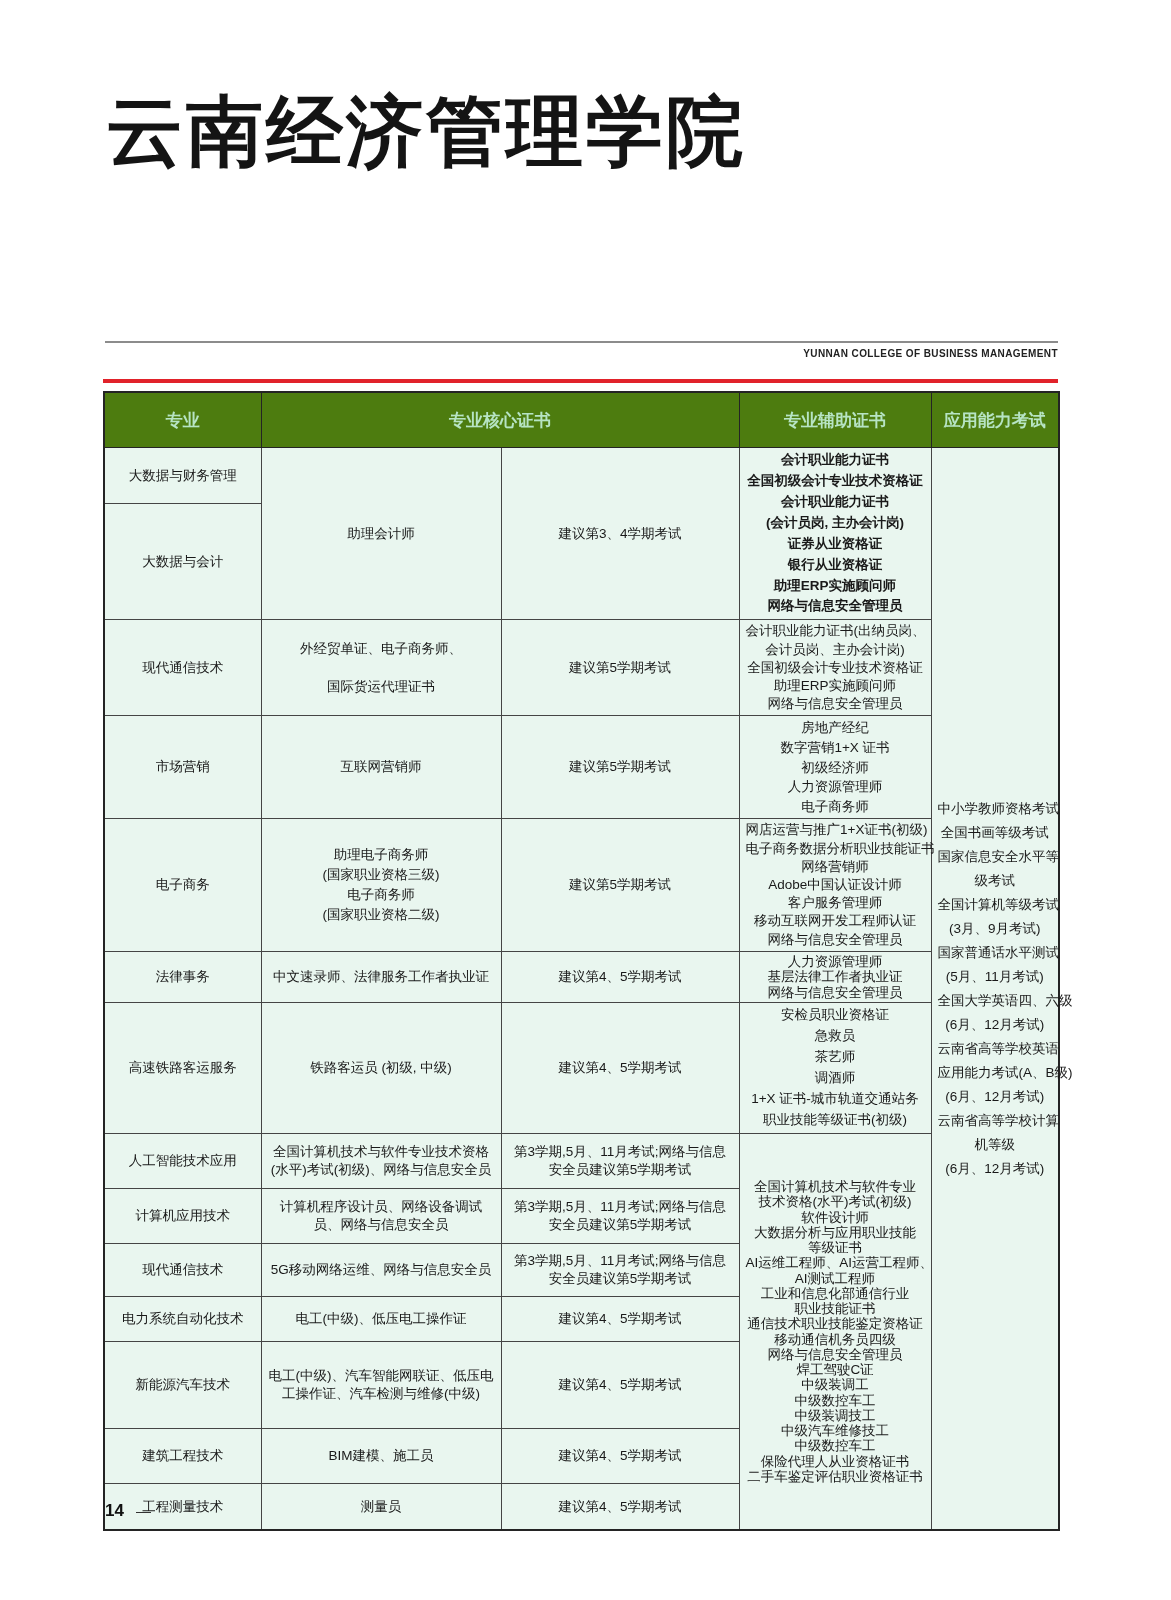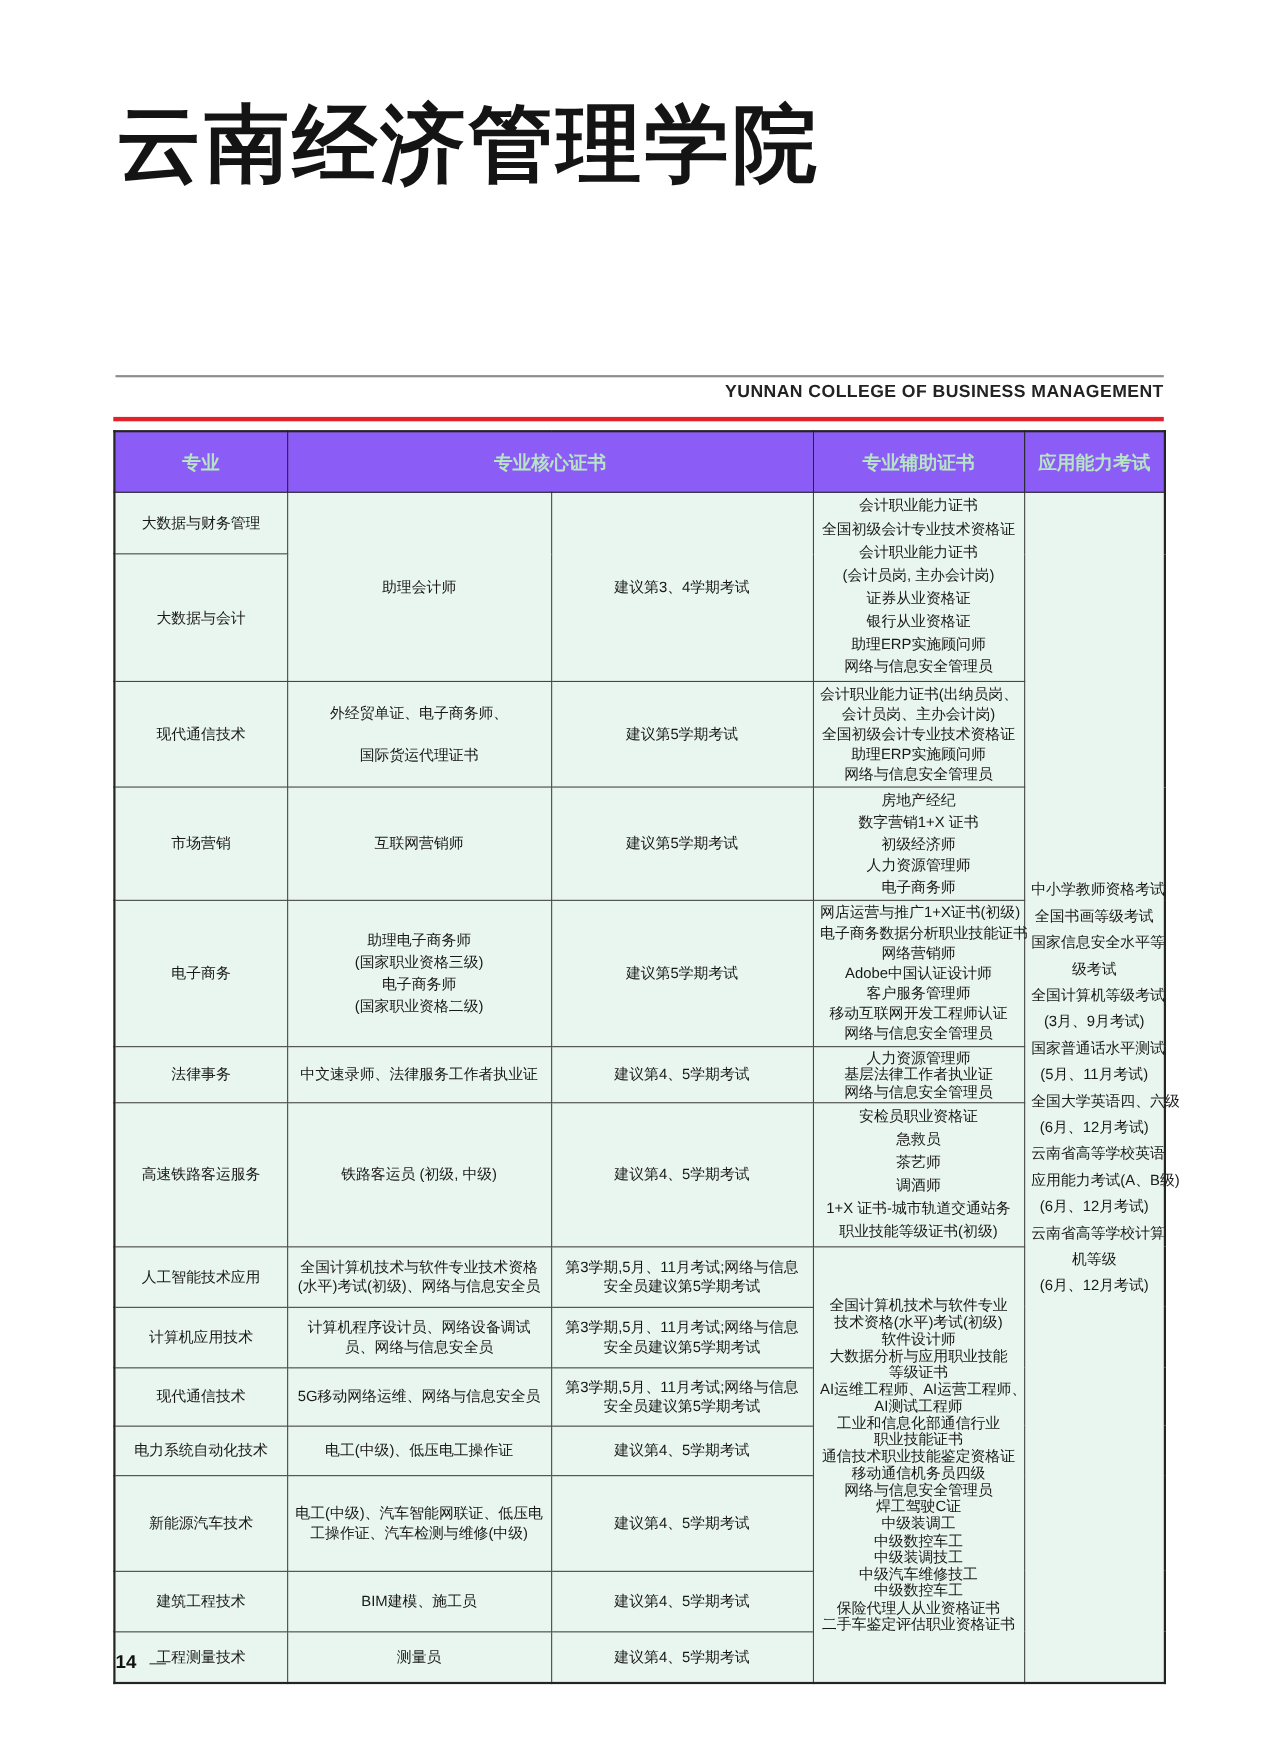--- a/index.html
+++ b/index.html
@@ -12,45 +12,45 @@
     position:absolute; left:106px; top:80px;
     font-size:77px; font-weight:900; color:#141414;
     line-height:102px; letter-spacing:3px; white-space:nowrap;
   }
   .rule {
     position:absolute; left:105px; top:341px; width:953px; height:2px;
     background:#8c8c8c;
   }
   .subtitle {
     position:absolute; left:105px; top:348px; width:953px;
-    text-align:right; font-size:16px; font-weight:bold; color:#222;
+    text-align:right; font-size:10px; font-weight:bold; color:#222;
     letter-spacing:0.4px;
   }
   .redline {
     position:absolute; left:103px; top:379px; width:955px; height:4px;
     background:#e1222a;
   }
   table.cert {
     position:absolute; left:103px; top:391px; width:955px;
     border-collapse:collapse; table-layout:fixed;
     border:2px solid #242424;
   }
   table.cert th {
-    background:#8b5cf6; color:#b7e4c4;
+    background:#4d7c0f; color:#b7e4c4;
     font-size:17px; font-weight:bold;
     border:1px solid #242424; height:52px;
   }
   table.cert td {
     background:#e9f6ef; border:1px solid #454545;
     text-align:center; vertical-align:middle;
     font-size:13.5px; padding:2px 6px; color:#191919;
   }
   td.major { color:#e60e16; font-weight:normal; font-size:15.5px; }
   .pre { white-space:pre; }
-  .aux-a { font-size:13px; line-height:1.55; }
+  .aux-a { font-size:13px; line-height:1.55;font-weight:bold; }
   .aux-b { font-size:13px; line-height:1.35; }
   .aux-c { font-size:13px; line-height:1.45; }
   .aux-d { font-size:13px; line-height:1.35; }
   .aux-e { font-size:13px; line-height:1.15; }
   .aux-f { font-size:13px; line-height:1.55; }
   .aux-g { font-size:12.5px; line-height:1.13; vertical-align:top; padding-top:4px; }
   .core-spread { line-height:2.8; }
   .core-multi { line-height:1.5; }
   .general {
     font-size:13px; line-height:1.78; padding-bottom:30px;margin-left:16px;

